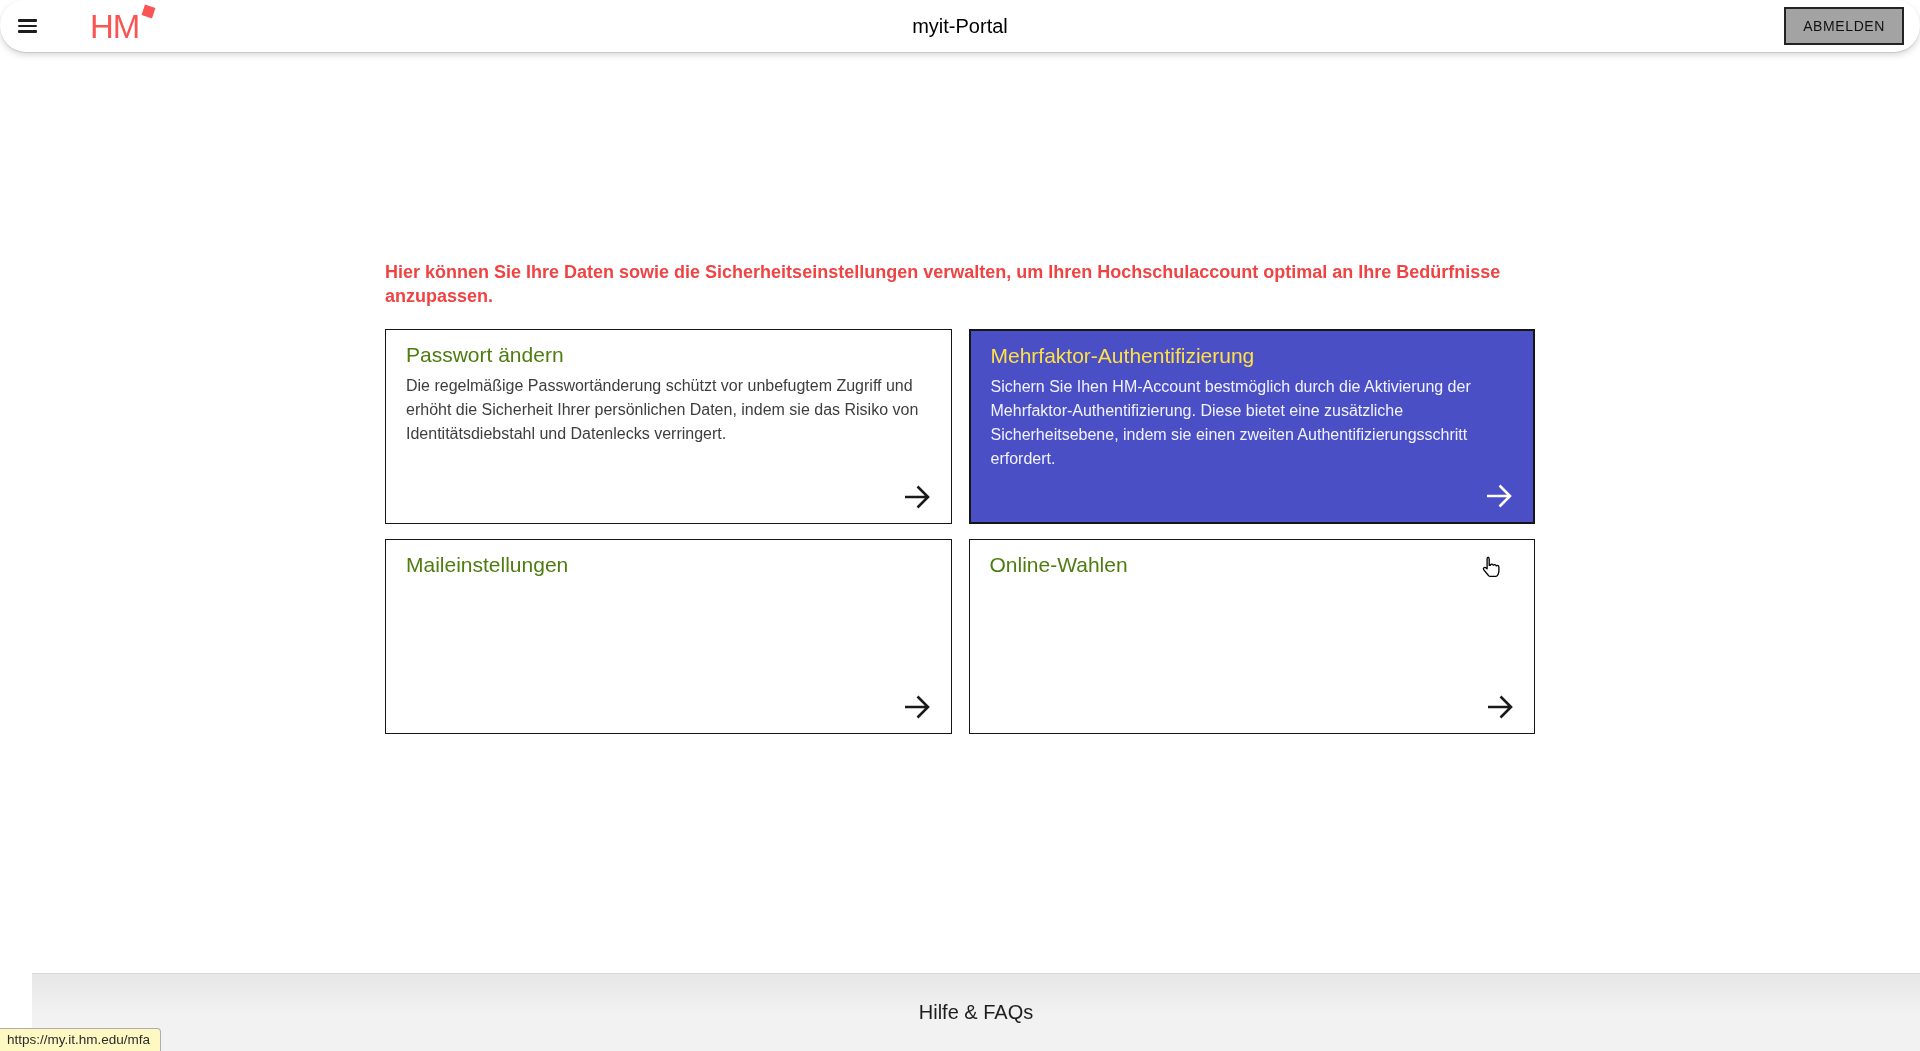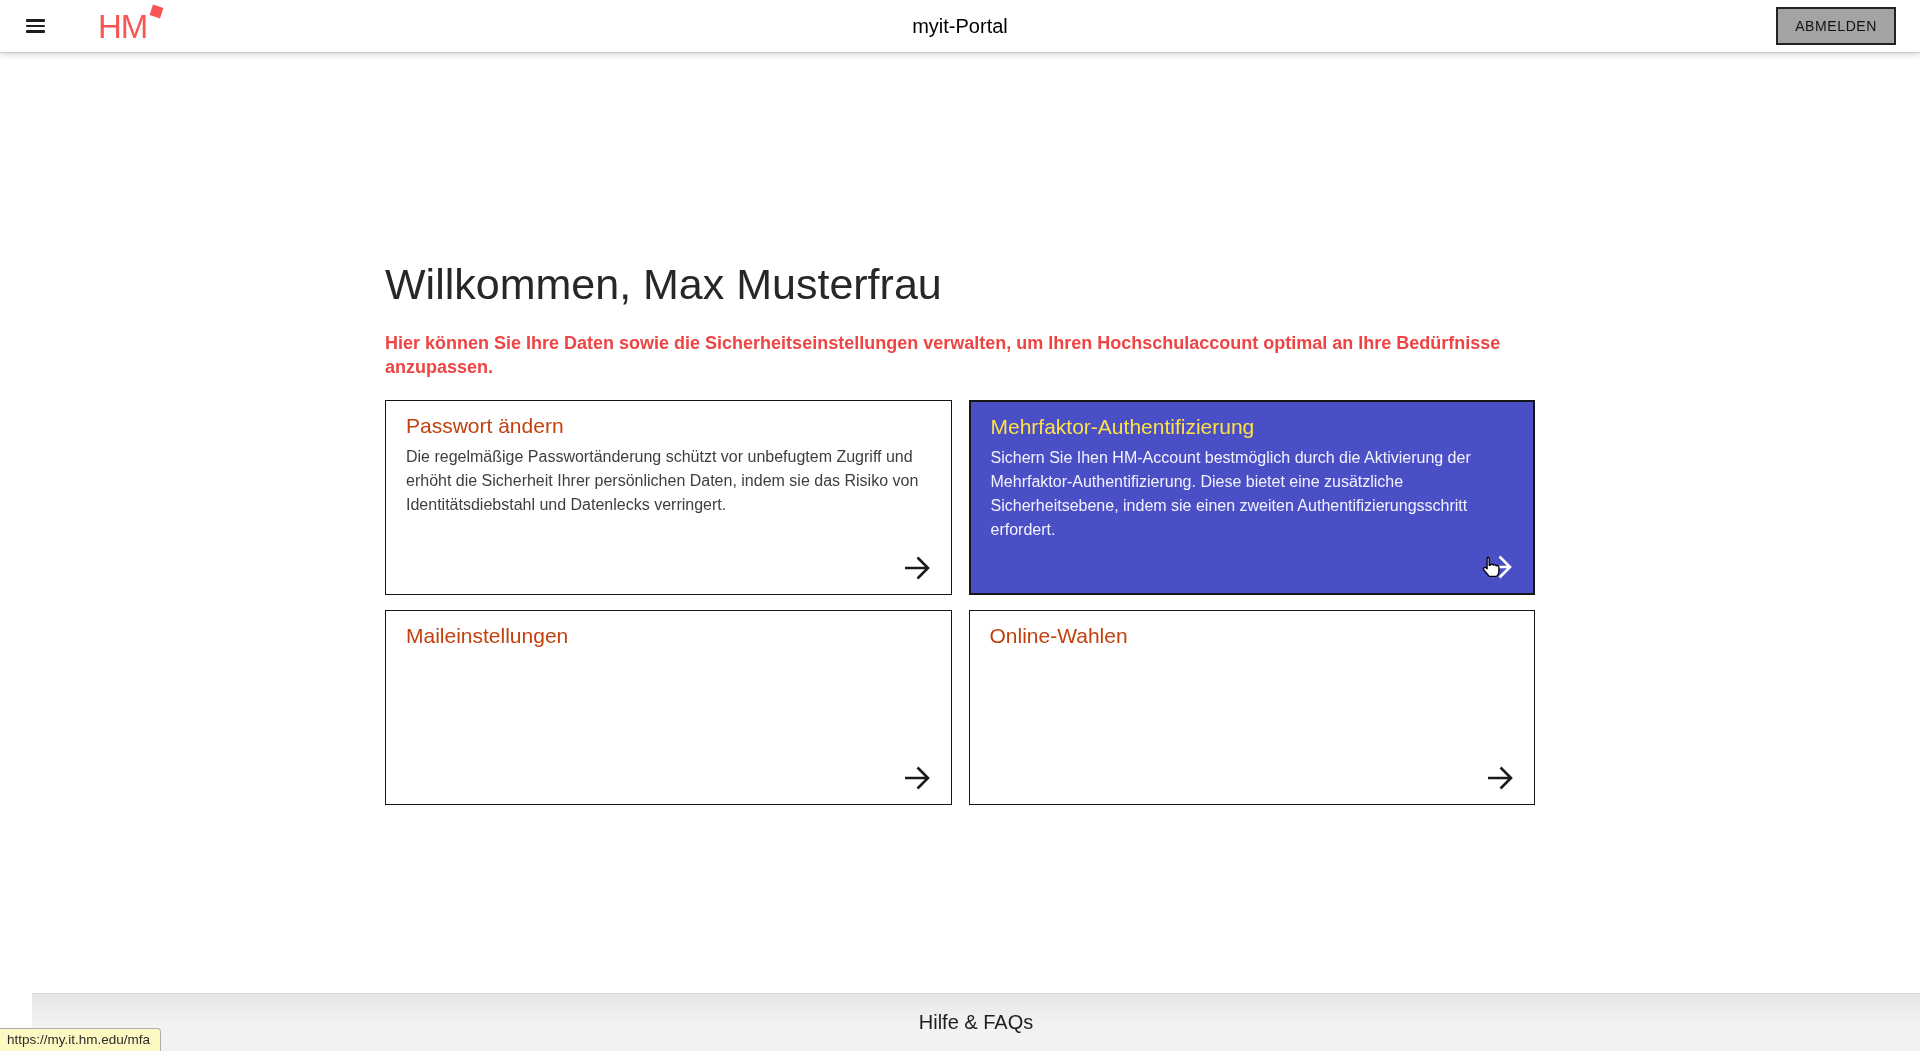--- a/index.html
+++ b/index.html
@@ -11,23 +11,24 @@
     overflow: hidden;
     position: relative;
   }
 
   
   .header {
     position: absolute; top: 0; left: 0; right: 0;
     height: 52px;
     background: #ffffff;
     display: flex; align-items: center;
-    padding: 0 24px;
+    padding: 0 16px;
     box-shadow: 0 1px 0 rgba(0,0,0,0.10), 0 3px 6px rgba(0,0,0,0.16);
     z-index: 10;
+    border-radius: 26px;
   }
   .menu-btn {
     width: 40px; height: 40px;
     border: none; background: transparent;
     display: flex; flex-direction: column; justify-content: center; gap: 3px;
     cursor: pointer; margin-left: 2px;
   }
   .menu-btn span { display: block; width: 19px; height: 2.6px; background: #1d1d1d; border-radius: 1px; }
   .logo {
     margin-left: 32px;
@@ -87,21 +88,21 @@
     position: relative;
     height: 195px;
     border: 1.5px solid #161616;
     background: #ffffff;
     padding: 13px 20px 14px 20px;
     cursor: pointer;
   }
   .card-title {
     font-size: 21px;
     font-weight: 400;
-    color: #c2410c;
+    color: #4d7c0f;
     margin-bottom: 7px;
   }
   .card-desc {
     font-size: 16px;
     line-height: 24px;
     color: #3e3e3e;
   }
   .card-arrow {
     position: absolute;
     right: 18px; bottom: 10px;
@@ -112,21 +113,21 @@
     border-width: 2px;
     color: #ffffff;
   }
   .card--highlight .card-title { color: #fde047; }
   .card--highlight .card-desc  { color: #f2f3ff; }
   .card--highlight .card-arrow { color: #ffffff; }
 
   
   .footer {
     position: absolute; left: 0; right: 0; bottom: 0;
-    height: 58px;
+    height: 78px;
     background: linear-gradient(#e7e7e7, #f2f2f2 55%);
     border-top: 1px solid #d8d8d8;
     display: flex; align-items: center; justify-content: center; margin-left: 32px;
   }
   .footer-link {
     font-size: 20px; color: #1e1e1e; text-decoration: none; cursor: pointer;
   }
 
   
   .status-tooltip {
@@ -160,21 +161,20 @@
   </button>
   <div class="logo" style="color: rgb(250, 85, 85);">
     <span>HM</span>
     <span class="logo-flag"></span>
   </div>
   <div class="header-title">myit-Portal</div>
   <button class="logout-btn">ABMELDEN</button>
 </header>
 
 <main class="main">
-  <h1 class="page-title">Willkommen, Max Musterfrau</h1>
   <p class="intro">Hier können Sie Ihre Daten sowie die Sicherheitseinstellungen verwalten, um Ihren Hochschulaccount optimal an Ihre Bedürfnisse anzupassen.</p>
 
   <div class="card-grid">
 
     <div class="card">
       <div class="card-title">Passwort ändern</div>
       <div class="card-desc">Die regelmäßige Passwortänderung schützt vor unbefugtem Zugriff und erhöht die Sicherheit Ihrer persönlichen Daten, indem sie das Risiko von Identitätsdiebstahl und Datenlecks verringert.</div>
       <svg class="card-arrow" viewBox="0 0 32 32" fill="none">
         <path d="M4 16 H27 M16.5 5.5 L27 16 L16.5 26.5" stroke="currentColor" stroke-width="2.6"></path>
       </svg>

